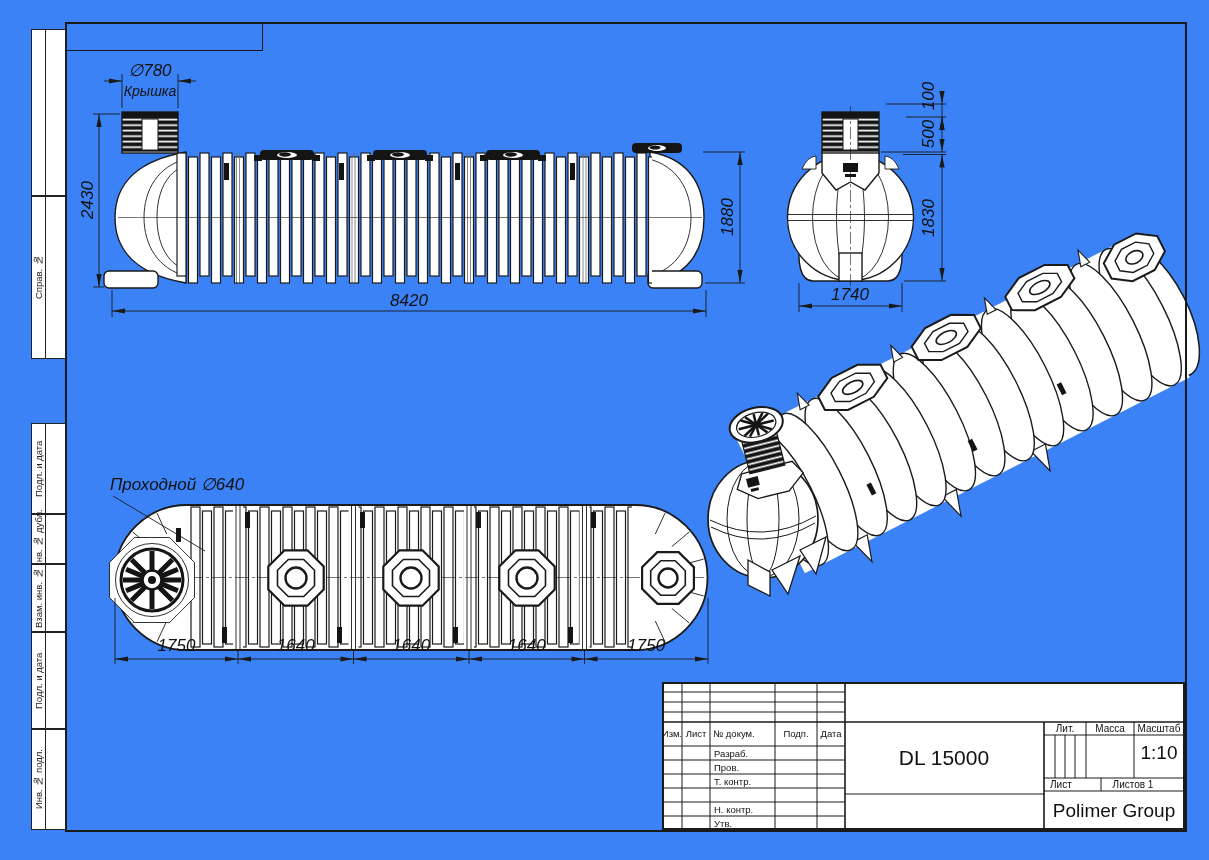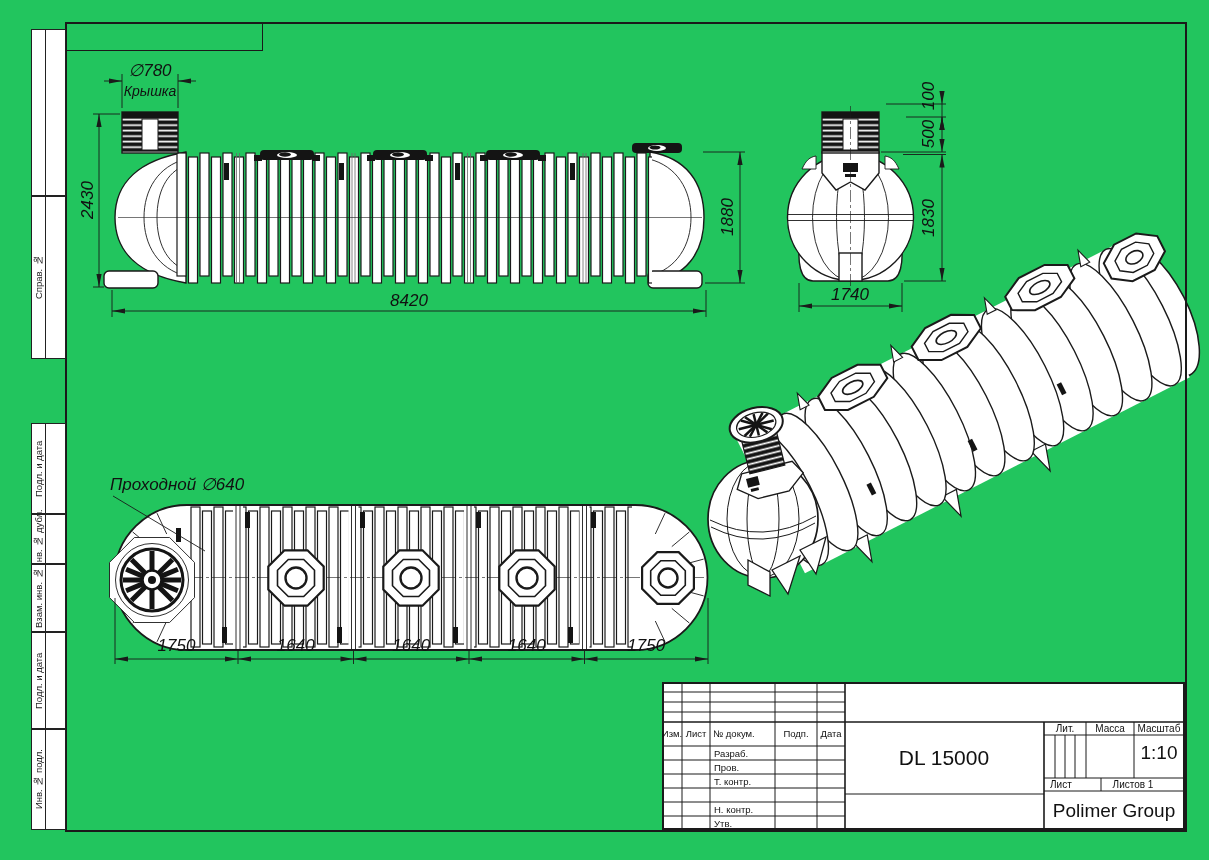--- a/index.html
+++ b/index.html
@@ -1,16 +1,16 @@
 <!DOCTYPE html>
 <html><head>
 <meta charset="utf-8">
 <style>
   html,body{margin:0;padding:0;background:#ffffff;}
-  .sheet{position:relative;width:1209px;height:860px;background:#22c55e;overflow:hidden;
+  .sheet{position:relative;width:1209px;height:860px;background:#3b82f6;overflow:hidden;
          font-family:"Liberation Sans",sans-serif;color:#1a1a1a;}
   .frame{position:absolute;left:65px;top:22px;width:1118px;height:806px;border:2px solid #1a1a1a;}
   .topbox{position:absolute;left:65px;top:22px;width:197px;height:27px;border:1.5px solid #1a1a1a;border-left:none;}
   .mcell{position:absolute;left:31px;width:33px;border:1px solid #222;background:#fff;}
   .mcell .divider{position:absolute;left:13px;top:0;bottom:0;width:0;border-left:1px solid #222;}
   .vtext{position:absolute;left:0;top:0;bottom:0;width:13px;display:flex;align-items:center;justify-content:center;
          writing-mode:vertical-rl;transform:rotate(180deg);font-size:9.5px;color:#222;white-space:nowrap;}
   svg{position:absolute;left:0;top:0;}
   .ln{stroke:#1a1a1a;stroke-width:1.4;fill:none;}
   .lnthick{stroke:#1a1a1a;stroke-width:1.8;fill:none;}

